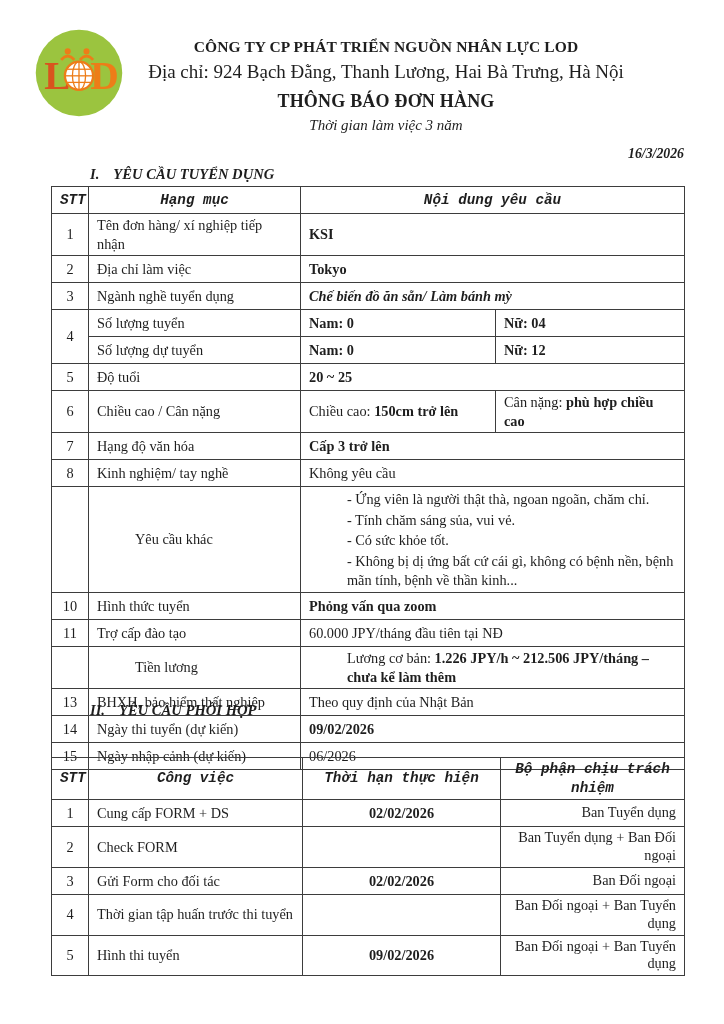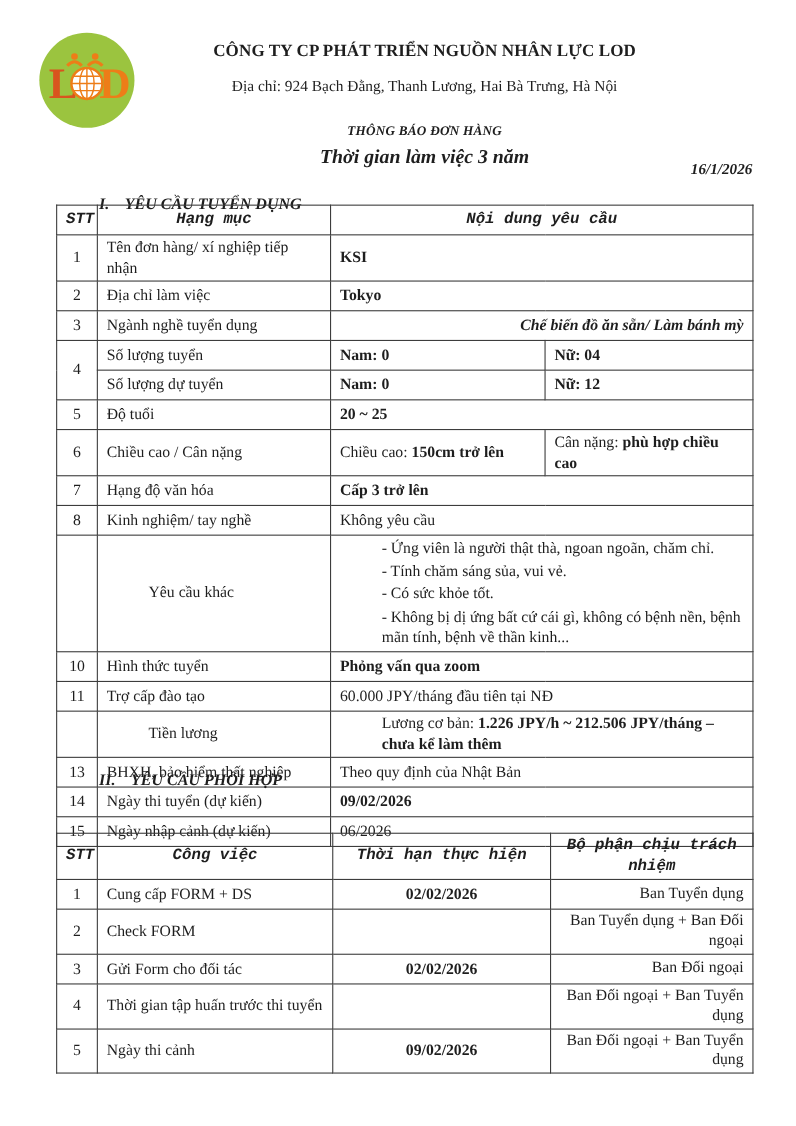--- a/index.html
+++ b/index.html
@@ -4,40 +4,40 @@
 <style>
   html,body{margin:0;padding:0;background:#ffffff;}
   .page{
     position:relative;width:724px;height:1024px;background:#ffffff;
     font-family:"Liberation Serif","DejaVu Serif",serif;color:#1e1e1e;overflow:hidden;
   }
   
   .logo{position:absolute;left:32px;top:26px;width:94px;height:94px;}
   .doc-head{position:absolute;left:56px;top:38px;width:660px;text-align:center;}
   .company{font-size:15.5px;font-weight:bold;letter-spacing:.1px;}
-  .address{font-size:14px;margin-top:16px;}
-  .doc-title{font-size:12px;font-weight:bold;margin-top:24px;letter-spacing:.2px;font-style:italic;}
-  .doc-subtitle{font-size:18px;font-weight:bold;font-style:italic;margin-top:5px;}
+  .address{font-size:19px;margin-top:5px;}
+  .doc-title{font-size:18px;font-weight:bold;margin-top:8px;letter-spacing:.2px;}
+  .doc-subtitle{font-size:15px;font-weight:normal;font-style:italic;margin-top:5px;}
   .doc-date{position:absolute;right:40px;top:146px;font-size:13.8px;font-weight:bold;font-style:italic;}
   
   .sec-head{position:absolute;left:90px;font-size:14.6px;font-weight:bold;font-style:italic;}
   .sec-head .no{margin-right:14px;}
-  #sec1-head{top:178px;}
+  #sec1-head{top:166px;}
   #sec2-head{top:702px;}
   
   table{border-collapse:collapse;table-layout:fixed;position:absolute;left:51px;width:633px;
         font-size:14.3px;line-height:1.3;}
   #table1{top:186px;}
   #table2{top:757px;}
   td{border:1.2px solid #3d3d3d;padding:2px 8px;vertical-align:middle;height:22px;
      overflow:hidden;}
   .th{font-weight:bold;font-style:italic;text-align:center;font-family:Liberation Mono, monospace;}
   .c{text-align:center;}
   .b{font-weight:bold;}
-  .bi{font-weight:bold;font-style:italic;text-align:right;}
+  .bi{font-weight:bold;font-style:italic;}
   .lines div{padding:1px 0;}
   #table1 .tall td{height:auto;padding-left:46px;}
   #table2 td.dept{line-height:1.25;text-align:right;}
 </style>
 </head>
 <body>
 
 <div class="page">
 
   <svg class="logo" viewBox="0 0 100 100">
@@ -57,21 +57,21 @@
     <line x1="50" y1="38" x2="50" y2="68" stroke="#ed7d18" stroke-width="1.4"></line>
     <text x="62" y="67" font-size="42" font-weight="bold" fill="#ed7d18" font-family="Liberation Serif, serif">D</text>
   </svg>
 
   <div class="doc-head">
     <div class="company">CÔNG TY CP PHÁT TRIỂN NGUỒN NHÂN LỰC LOD</div>
     <div class="address">Địa chỉ: 924 Bạch Đằng, Thanh Lương, Hai Bà Trưng, Hà Nội</div>
     <div class="doc-title">THÔNG BÁO ĐƠN HÀNG</div>
     <div class="doc-subtitle">Thời gian làm việc 3 năm</div>
   </div>
-  <div class="doc-date">16/1/2026</div>
+  <div class="doc-date">16/3/2026</div>
 
   <div class="sec-head" id="sec1-head">
     <span class="no">I.</span><span>YÊU CẦU TUYỂN DỤNG</span>
   </div>
 
   <table id="table1">
     <colgroup>
         <col style="width:37px">
         <col style="width:212px">
         <col style="width:195px">
@@ -210,20 +210,20 @@
       <td class="dept">Ban Đối ngoại</td>
     </tr>
     <tr>
       <td class="c">4</td>
       <td>Thời gian tập huấn trước thi tuyển</td>
       <td class="c b"></td>
       <td class="dept">Ban Đối ngoại + Ban Tuyển dụng</td>
     </tr>
     <tr>
       <td class="c">5</td>
-      <td>Ngày thi cảnh</td>
+      <td>Hình thi tuyển</td>
       <td class="c b">09/02/2026</td>
       <td class="dept">Ban Đối ngoại + Ban Tuyển dụng</td>
     </tr>
   </tbody>
     </table>
 
 </div>
 
 </body></html>

